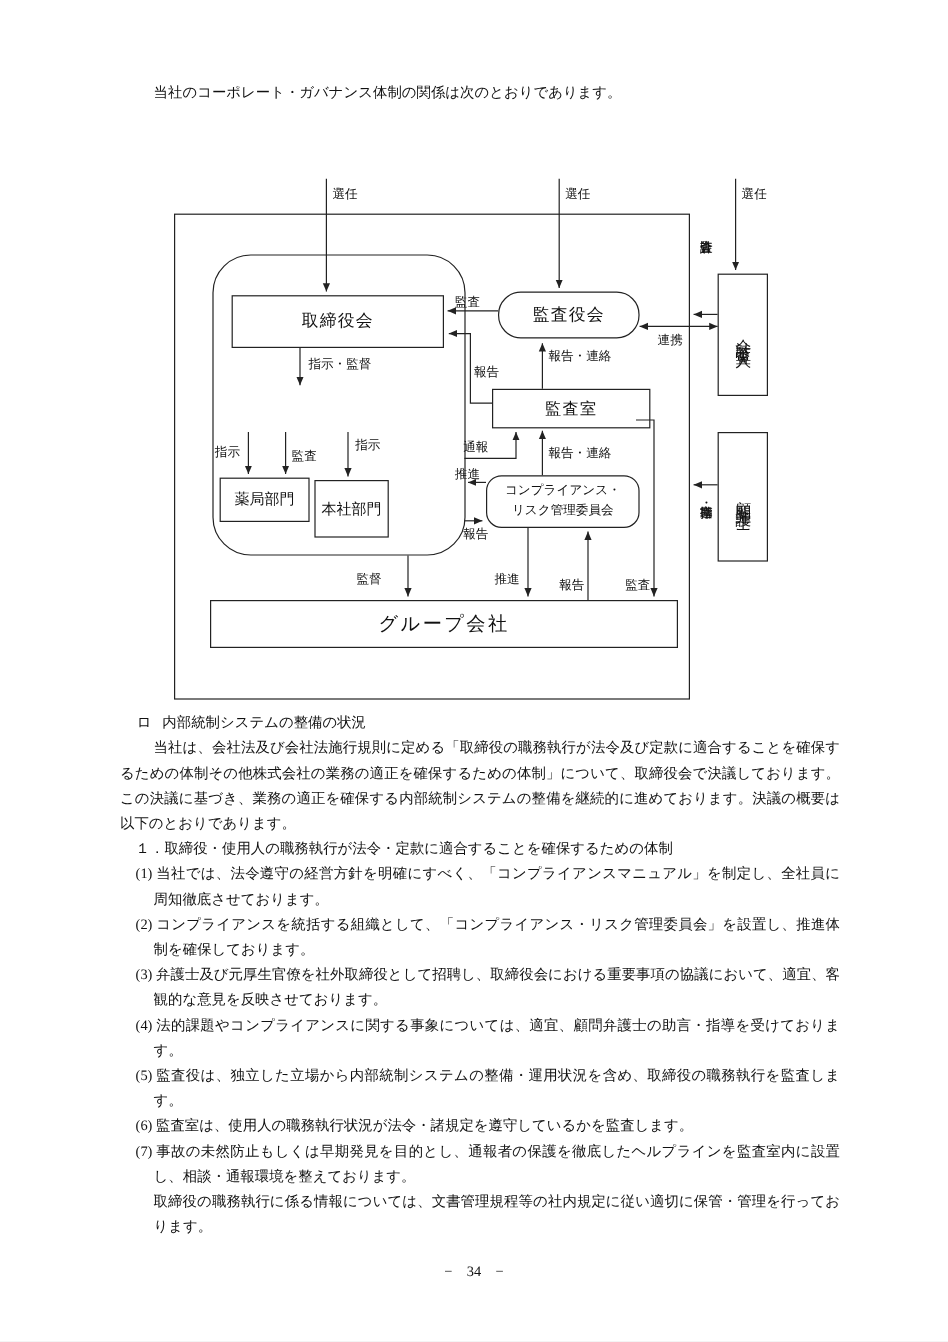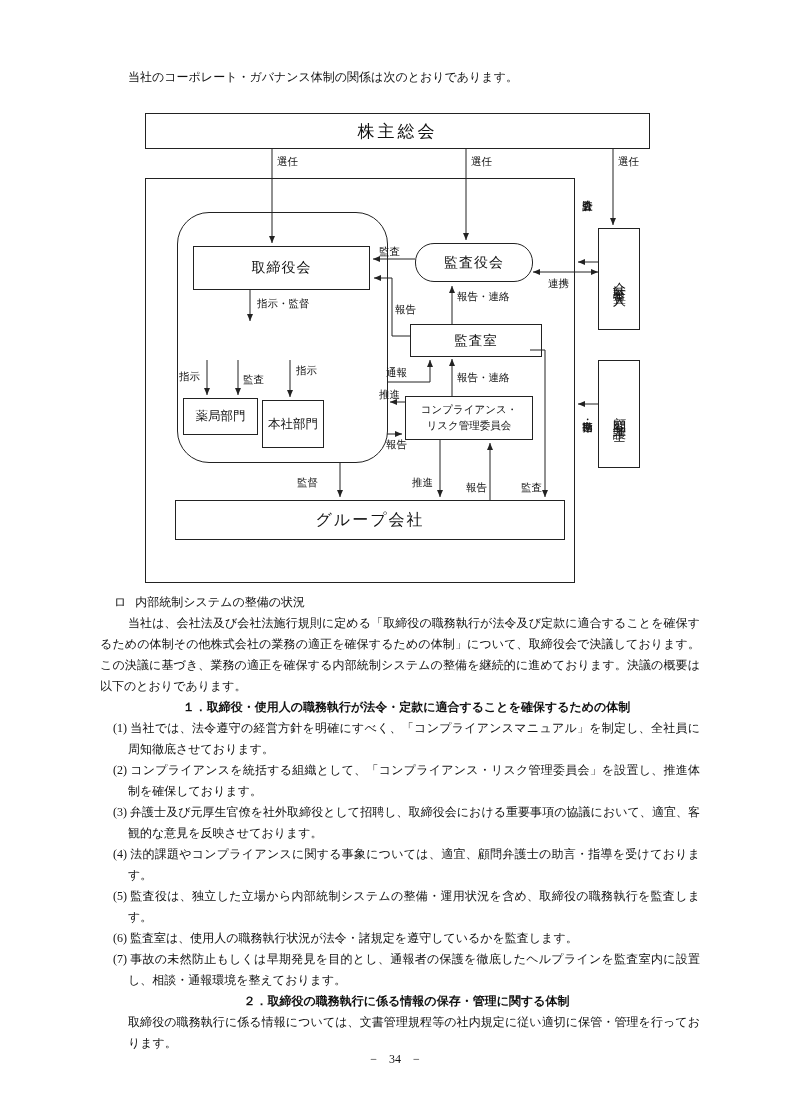--- a/index.html
+++ b/index.html
@@ -14,47 +14,44 @@
   .frame.rounded { border-radius:32px; }
   .box {
     position:absolute; border:1px solid #222; background:#fff; z-index:2;
     display:flex; align-items:center; justify-content:center; text-align:center;
     font-size:13px;
   }
   .arrows { position:absolute; left:0; top:0; width:790px; height:1118px; z-index:3; pointer-events:none; }
   .lbl { position:absolute; font-size:10.5px; white-space:nowrap; z-index:4; }
   .vtext { writing-mode:vertical-rl; text-orientation:upright; }
   .vbox-text { writing-mode:vertical-rl; text-orientation:upright; letter-spacing:3px; }
-  .two-line { line-height:1.55; font-size:10.5px; }
+  .two-line { line-height:1.55; font-size:10.5px;border-radius:13px; }
   .content {
     position:absolute; left:100px; top:592px; width:600px;
     font-size:12px; line-height:21px; text-align:justify; z-index:2;
   }
   .sec-head { margin-left:14px; text-align:left; }
   .sec-head .marker { margin-right:9px; }
   .lead { text-indent:28px; }
-  .sub-title { margin-left:13px; text-align:center;font-weight:bold; }
+  .sub-title { margin-left:13px; text-align:left; }
   .item { margin-left:13px; padding-left:15px; text-indent:-15px; }
   .item .no { margin-right:3px; }
   .sub2-para { margin-left:28px; }
   .page-number { position:absolute; left:0; top:1051px; width:100%; text-align:center; font-size:12px; z-index:2; }
 </style>
 </head>
 <body>
 
 <div class="page">
 
   <div class="intro">当社のコーポレート・ガバナンス体制の関係は次のとおりであります。</div>
 
   <div class="frame" style="left:145px;top:178px;width:430px;height:405px;"></div>
   <div class="frame rounded" style="left:177px;top:212px;width:211px;height:251px;"></div>
 
-  <div class="box" style="left:145px;top:113px;width:505px;height:36px;font-size:17px;letter-spacing:3px;">
-    <span>株主総会</span>
-  </div>
   <div class="box" style="left:193px;top:246px;width:177px;height:44px;font-size:14px;letter-spacing:1px;">
     <span>取締役会</span>
   </div>
   <div class="box" style="left:415px;top:243px;width:118px;height:39px;font-size:14px;letter-spacing:1px;border-radius:19px;">
     <span>監査役会</span>
   </div>
   <div class="box" style="left:410px;top:324px;width:132px;height:33px;font-size:13.5px;letter-spacing:1px;">
     <span>監査室</span>
   </div>
   <div class="box" style="left:183px;top:398px;width:75px;height:37px;font-size:12.5px;">
@@ -140,19 +137,18 @@
     <div class="sub-title">１．取締役・使用人の職務執行が法令・定款に適合することを確保するための体制</div>
 
     <div class="item"><span class="no">(1)</span><span>当社では、法令遵守の経営方針を明確にすべく、「コンプライアンスマニュアル」を制定し、全社員に周知徹底させております。</span></div>
     <div class="item"><span class="no">(2)</span><span>コンプライアンスを統括する組織として、「コンプライアンス・リスク管理委員会」を設置し、推進体制を確保しております。</span></div>
     <div class="item"><span class="no">(3)</span><span>弁護士及び元厚生官僚を社外取締役として招聘し、取締役会における重要事項の協議において、適宜、客観的な意見を反映させております。</span></div>
     <div class="item"><span class="no">(4)</span><span>法的課題やコンプライアンスに関する事象については、適宜、顧問弁護士の助言・指導を受けております。</span></div>
     <div class="item"><span class="no">(5)</span><span>監査役は、独立した立場から内部統制システムの整備・運用状況を含め、取締役の職務執行を監査します。</span></div>
     <div class="item"><span class="no">(6)</span><span>監査室は、使用人の職務執行状況が法令・諸規定を遵守しているかを監査します。</span></div>
     <div class="item"><span class="no">(7)</span><span>事故の未然防止もしくは早期発見を目的とし、通報者の保護を徹底したヘルプラインを監査室内に設置し、相談・通報環境を整えております。</span></div>
 
-    <div class="sub-title">２．取締役の職務執行に係る情報の保存・管理に関する体制</div>
     <div class="sub2-para">取締役の職務執行に係る情報については、文書管理規程等の社内規定に従い適切に保管・管理を行っております。</div>
   </div>
 
   <div class="page-number">−　34　−</div>
 
 </div>
 
 </body></html>

